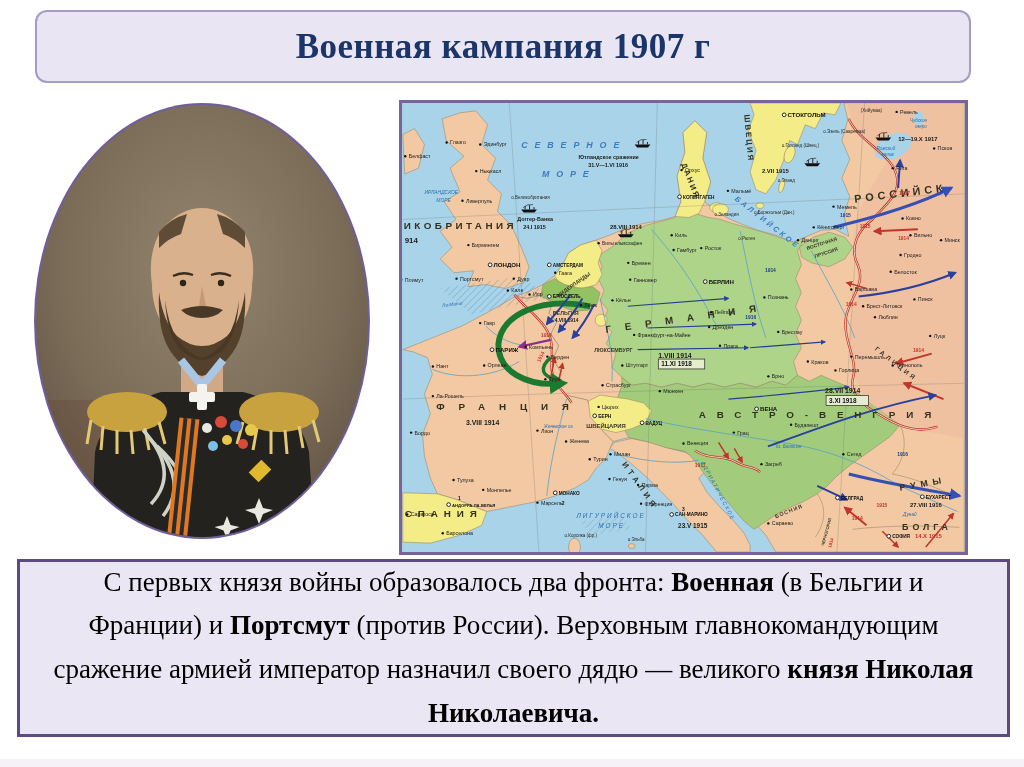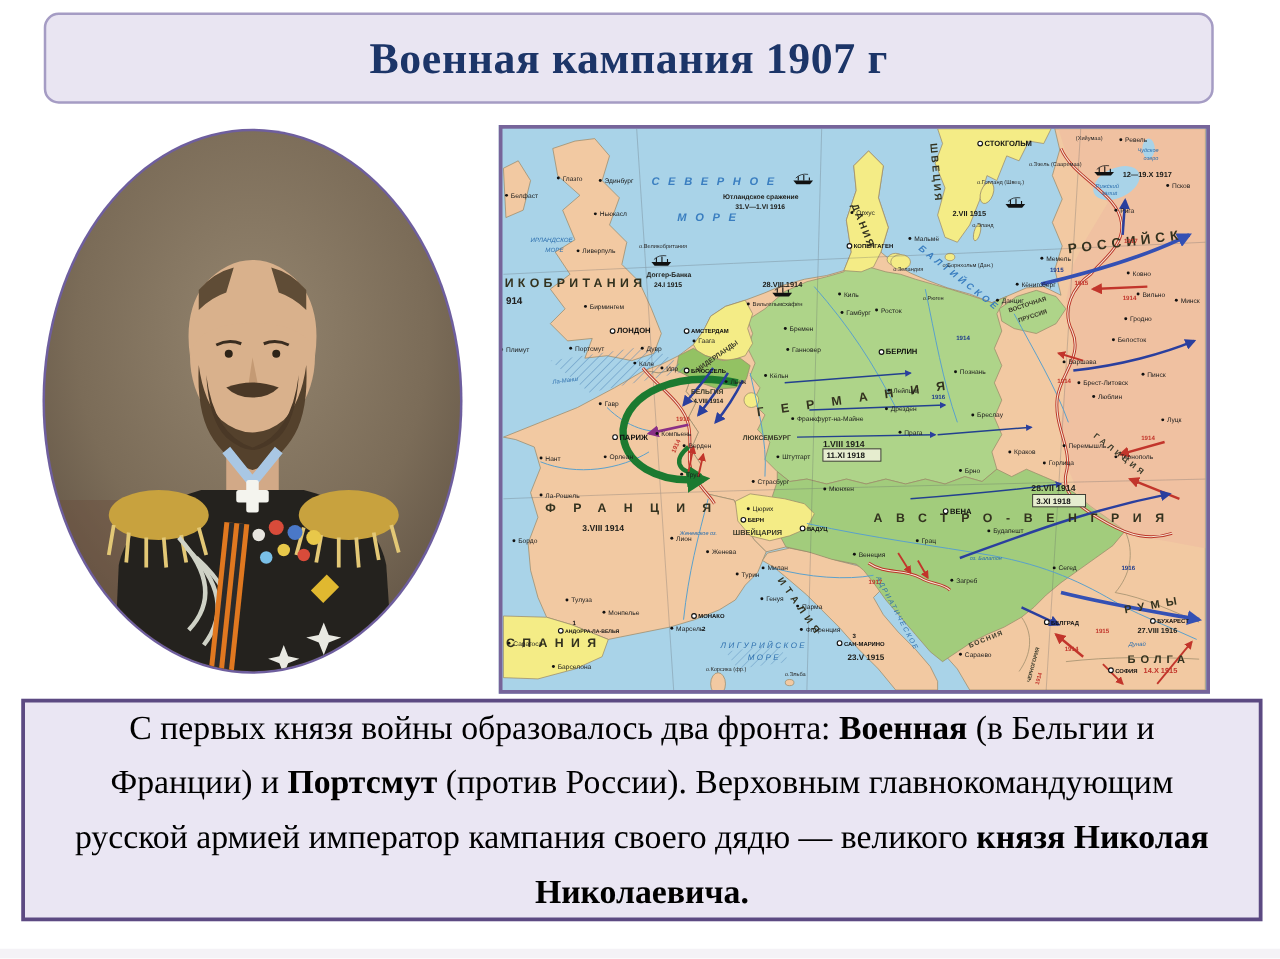--- a/index.html
+++ b/index.html
@@ -590,17 +590,17 @@
           <text x="501" y="358" class="k-blue">1916</text>
           <text x="443" y="116" class="k-blue">1915</text>
           <text x="56" y="402" class="k-num">1</text>
           <text x="161" y="407" class="k-num">2</text>
           <text x="283" y="413" class="k-num">3</text>
         </g>
     </svg>
   </div>
 
   <div class="text-box">
-    <p id="body-text"><span>С первых князя войны образовалось два фронта: </span><b>Военная</b><span> (в Бельгии и Франции) и </span><b>Портсмут</b><span> (против России). Верховным главнокомандующим русской армией император кампания своего дядю — великого </span><b>князя Николая Николаевича.</b></p>
+    <p id="body-text"><span>С первых князя войны образовалось два фронта: </span><b>Военная</b><span> (в Бельгии и Франции) и </span><b>Портсмут</b><span> (против России). Верховным главнокомандующим сражение армией император назначил своего дядю — великого </span><b>князя Николая Николаевича.</b></p>
   </div>
 
   <div class="bottom-strip"></div>
 </div>
 
 </body></html>

